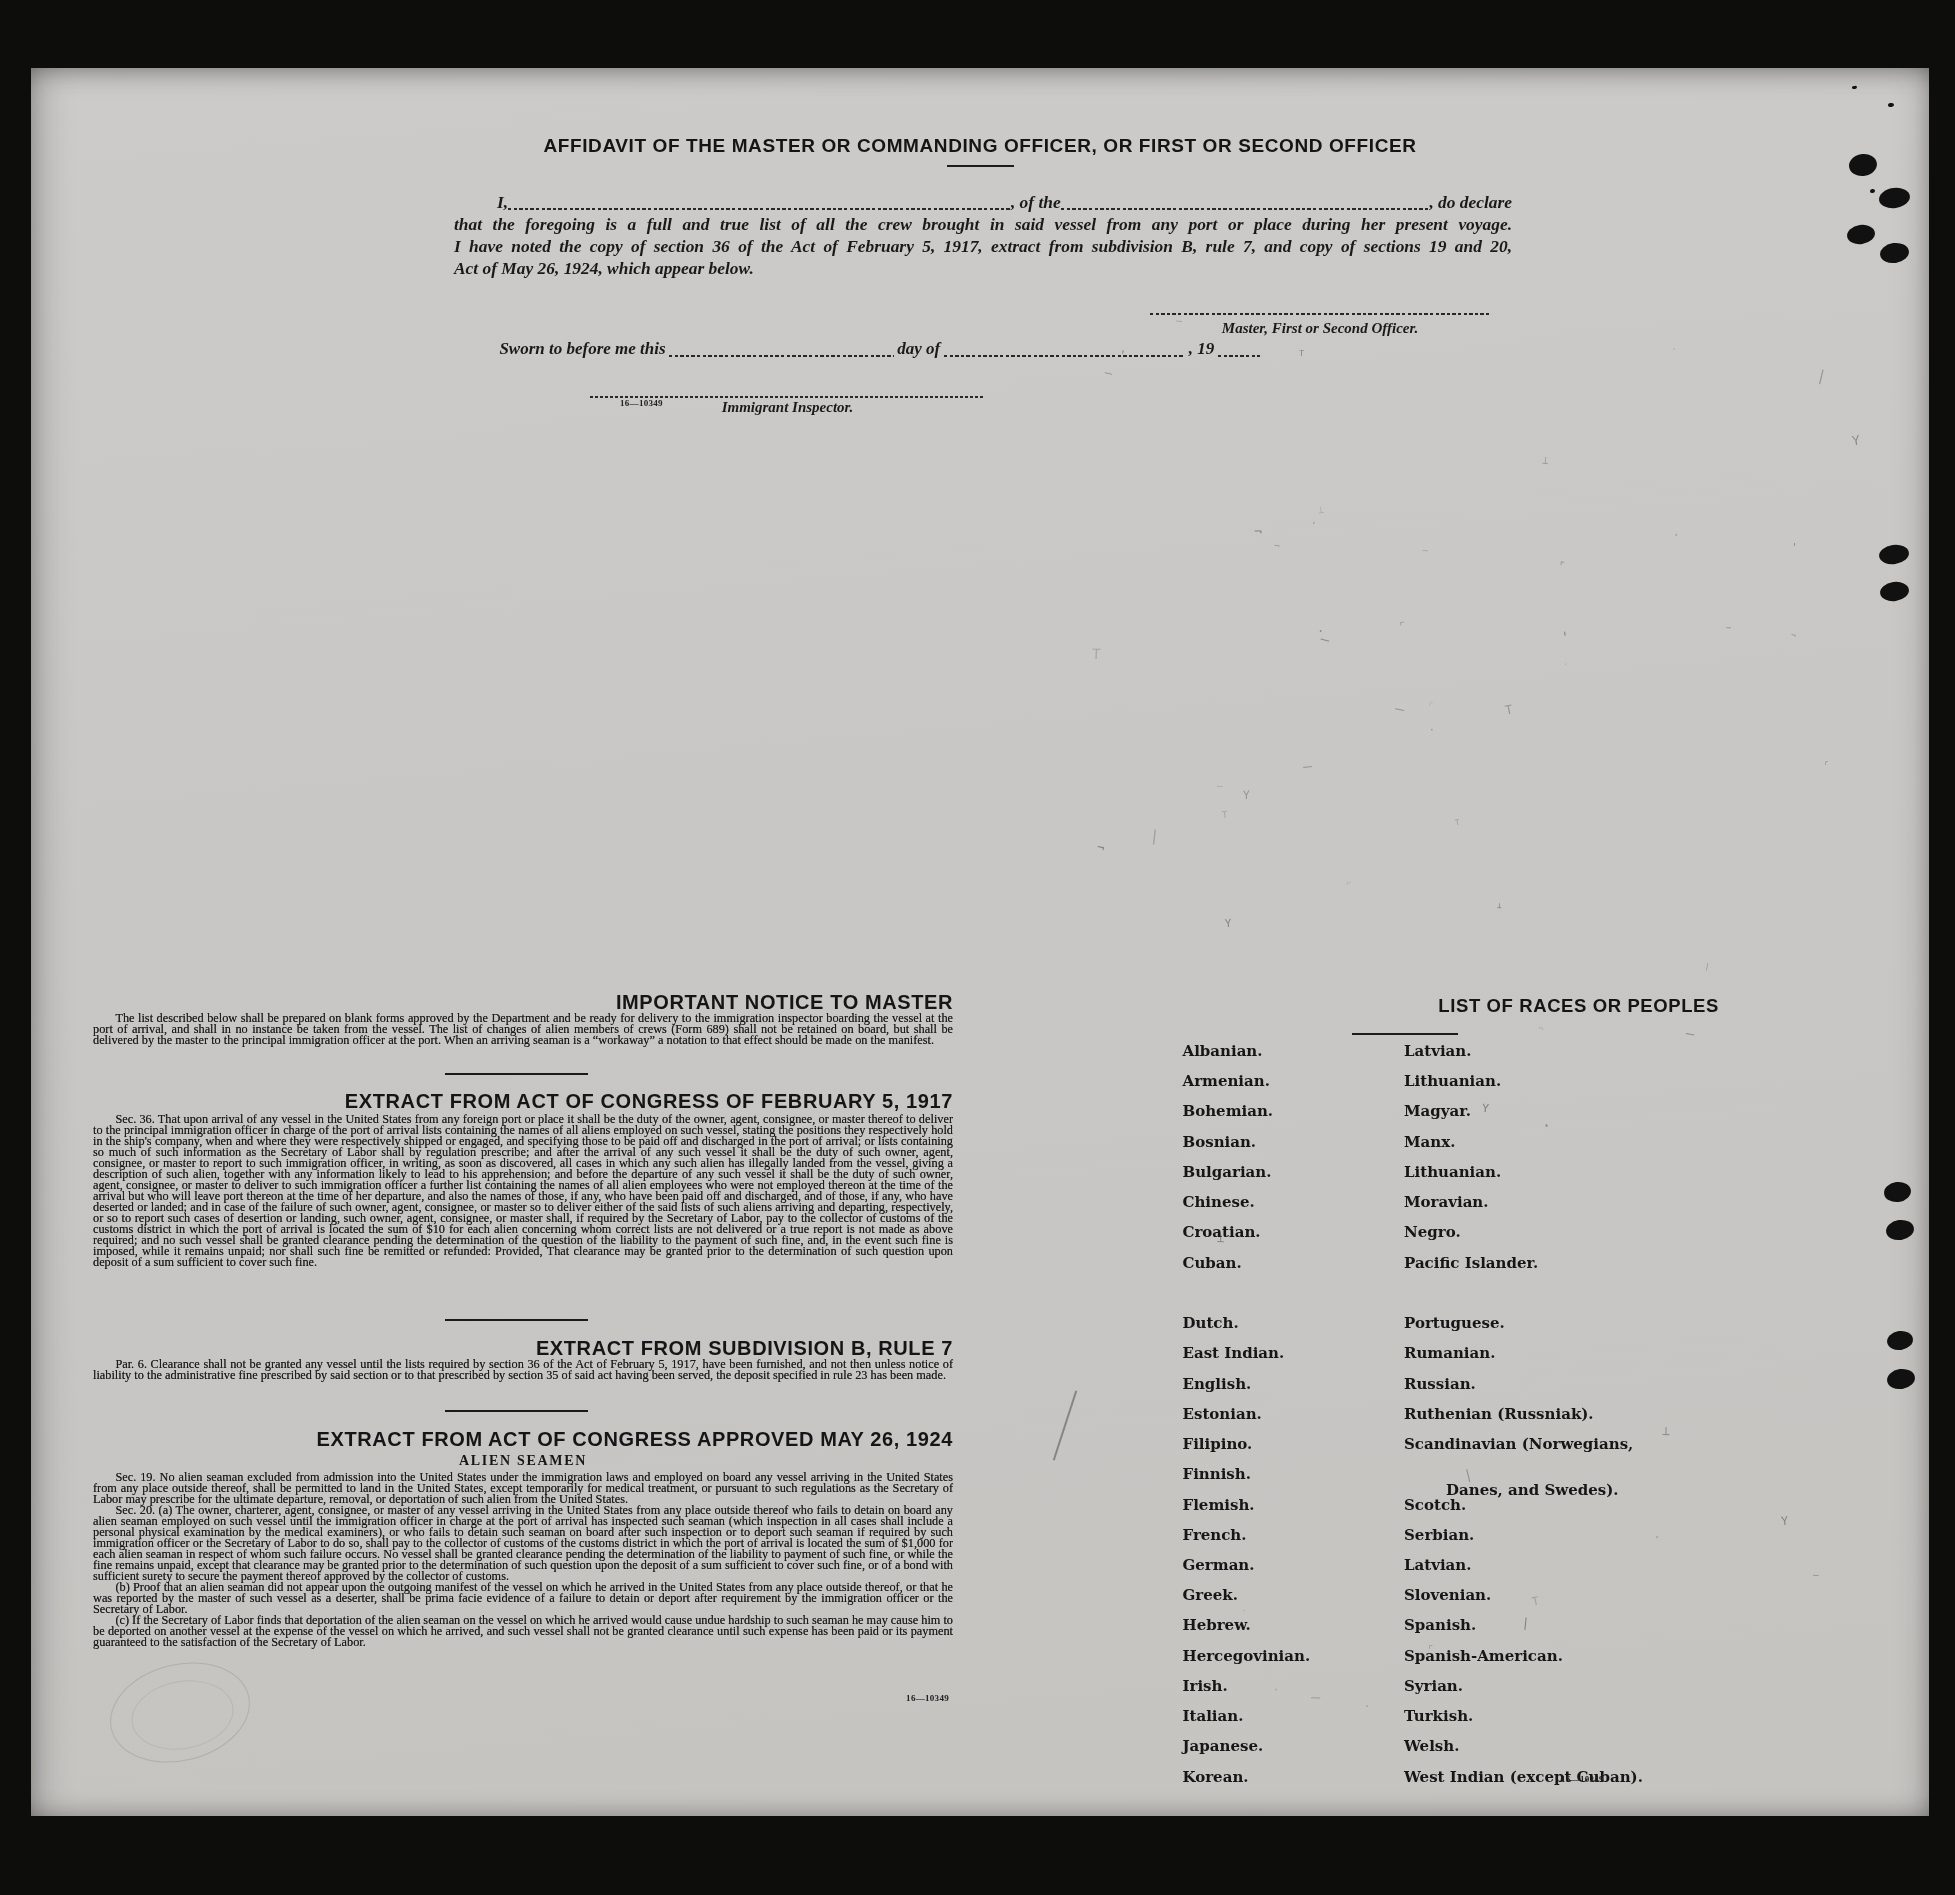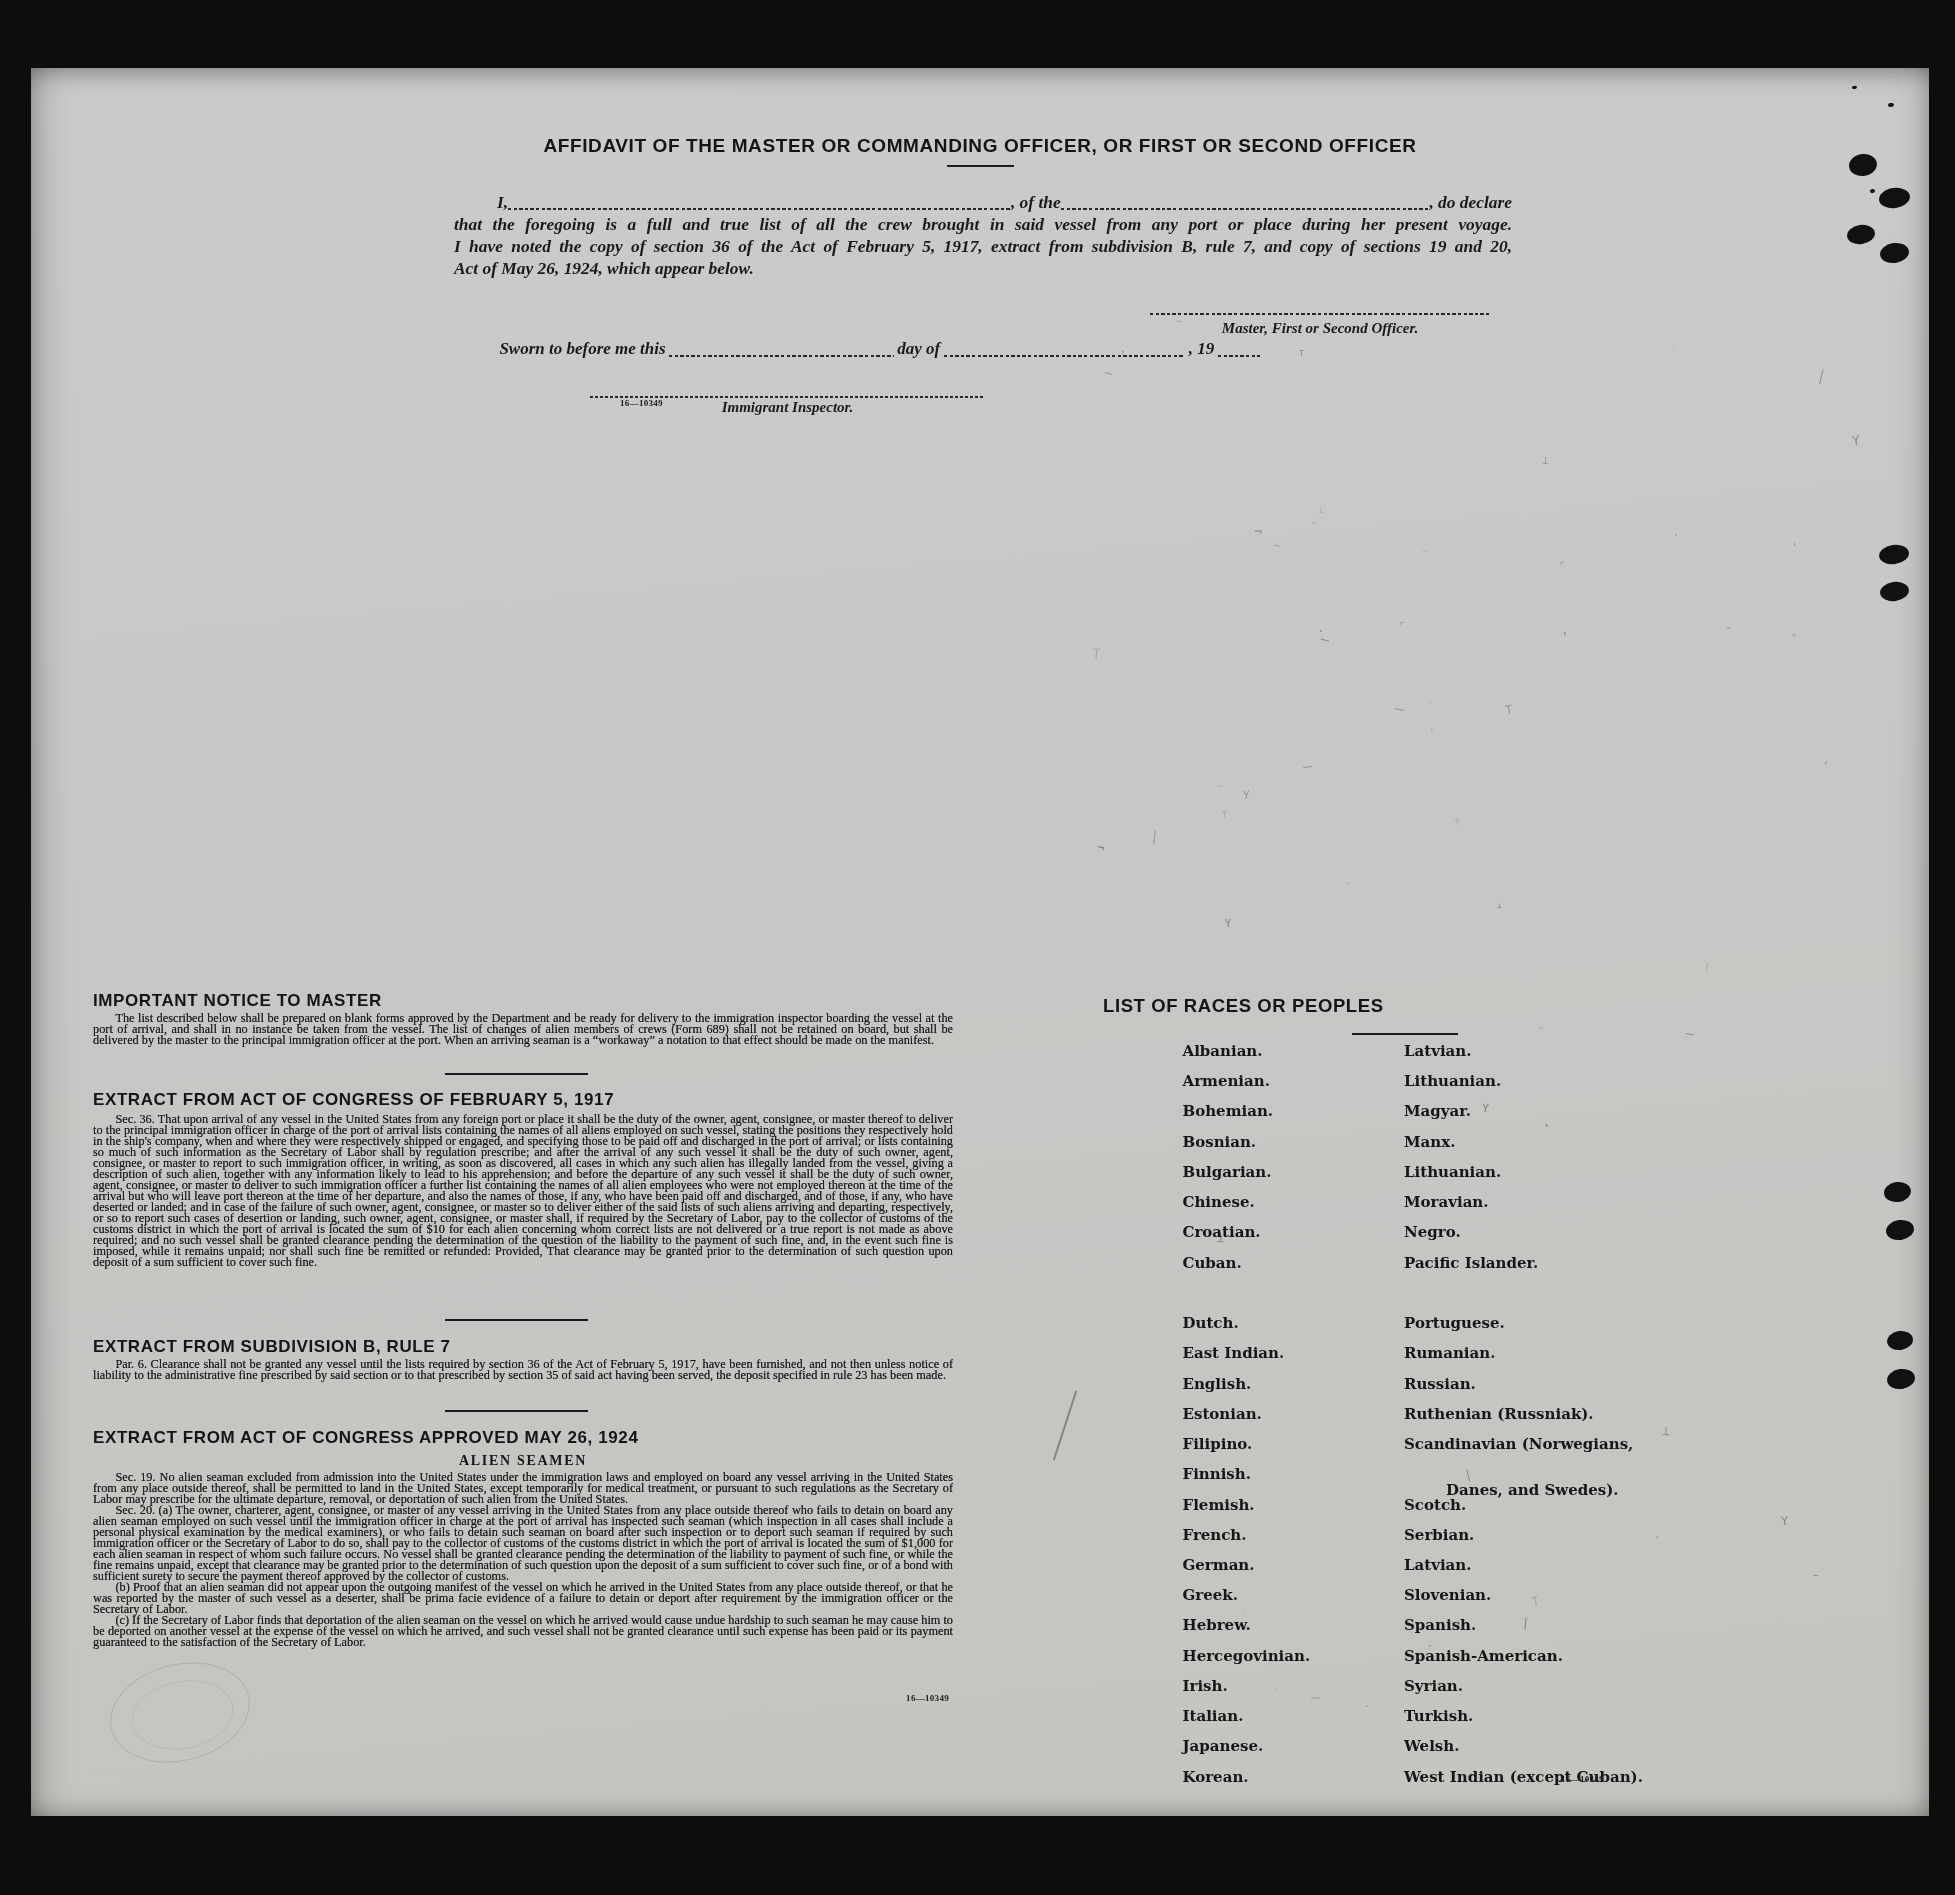--- a/index.html
+++ b/index.html
@@ -40,39 +40,39 @@
   .sworn .dash-fill{margin-bottom:2.2px;}
   .wf1{width:218px;} .wf2{width:235px;} .wf3{width:36px;}
   .sworn span{padding:0 3.4px;}
   .insp-line{top:328px;left:559px;width:395px;height:1.7px;
     background:repeating-linear-gradient(90deg,#272727 0 2.8px,transparent 2.8px 5px);}
   .insp-cap{top:331px;left:559px;width:395px;text-align:center;font-size:15px;}
   .formnum{font-size:9px;font-weight:bold;color:#222;letter-spacing:0.3px;white-space:nowrap;}
   .fn-top{top:330px;left:589px;}
   .fn-left{top:1625px;left:812px;width:106px;text-align:right;}
   .fn-races{top:1706px;left:1530px;}
-  .col-head{width:860px;text-align:left;font-size:17px;}
+  .col-head{width:860px;text-align:right;font-size:20px;}
   .lh-notice{top:923px;left:62px;}
   .lh-1917{top:1022px;left:62px;}
   .lh-rule7{top:1269px;left:62px;}
   .lh-1924{top:1360px;left:62px;}
   .fineprint{
     left:62px;width:860px;font-size:12.3px;line-height:11px;color:#1b1b1b;
     text-align:justify;text-shadow:0 0 0.3px rgba(10,10,10,.65);
   }
   .fineprint p{margin:0;text-indent:22.4px;}
   .bp-notice{top:945px;}
   .bp-1917{top:1046px;}
   .bp-rule7{top:1291px;}
   .bp-1924{top:1404px;}
   .sec-rule{left:414px;width:143px;height:2.2px;background:#1a1a1a;}
   .r1{top:1005px;} .r2{top:1251px;} .r3{top:1342px;}
   .alien{top:1385px;left:62px;width:860px;text-align:center;font-size:14px;
     letter-spacing:1.7px;color:#161616;font-weight:bold;white-space:nowrap;}
-  .races-head{top:927px;left:1072px;width:616px;text-align:left;font-size:18.5px;}
+  .races-head{top:927px;left:1072px;width:616px;text-align:right;font-size:18.5px;}
   .races-rule{top:965px;left:1321px;width:106px;height:1.7px;background:#1b1b1b;}
   .races-rows{top:974px;left:1142px;width:694px;height:784px;}
   .race-row{position:absolute;left:0;width:694px;height:22.4px;}
   .race-l,.race-r{
     position:absolute;font-family:"DejaVu Serif", serif;font-weight:bold;
     font-size:15px;color:#161616;white-space:nowrap;
   }
   .race-l{left:9.5px;} .race-r{left:231px;} .race-r.cont{left:273px;margin-top:16px;}
   .blot{position:absolute;background:#111;border-radius:50%;transform:rotate(-8deg);}
   .noise{position:absolute;color:#2d2d2d;font-family:"DejaVu Sans Mono", monospace;pointer-events:none;}

